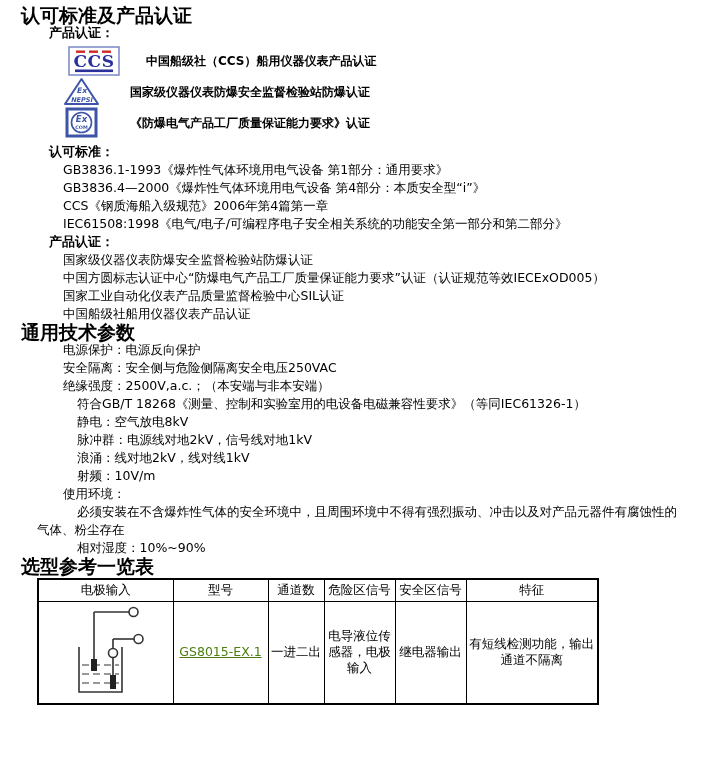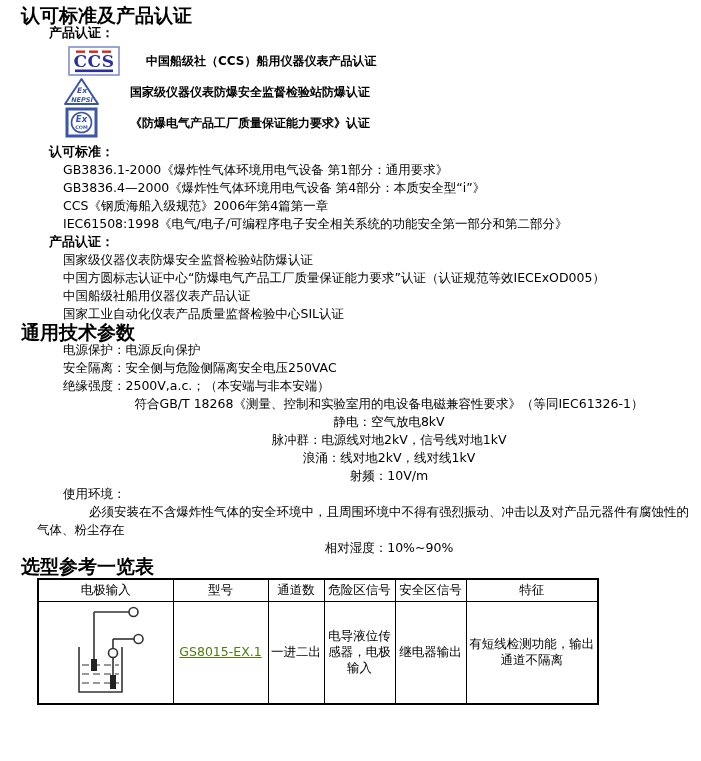--- a/index.html
+++ b/index.html
@@ -7,21 +7,21 @@
     width:701px;height:761px;
     font-family:"DejaVu Sans",sans-serif;
     font-size:12.5px;line-height:18px;color:#000;
     overflow:hidden;
   }
   .doc{padding-top:6px;}
   .h0{margin-left:21px;font-weight:bold;font-size:19px;white-space:nowrap;}
   .h1{margin-left:49px;font-weight:bold;font-size:13px;white-space:nowrap;}
   .l0{margin-left:37px;white-space:nowrap;}
   .l1{margin-left:63px;white-space:nowrap;}
-  .l2{margin-left:77px;white-space:nowrap;text-align:center;}
+  .l2{margin-left:77px;white-space:nowrap;}
   .logos{margin:3px 0 5px 0;}
   .logo-row{display:flex;align-items:center;margin-left:52px;height:31px;}
   .logo-box{width:58px;display:flex;justify-content:center;align-items:center;flex-shrink:0;}
   .logo-box.ccs{justify-content:flex-start;margin-left:16px;}
   .cert-label{font-weight:bold;margin-left:20px;font-size:12px;white-space:nowrap;}
   table.sel{
     border-collapse:collapse;border:2px solid #000;
     margin:3px 0 0 37px;table-layout:fixed;width:560px;
     font-size:12.5px;line-height:16px;
   }
@@ -79,30 +79,30 @@
           <text x="16.5" y="22" text-anchor="middle" font-size="4.8" font-weight="bold" fill="#3d55a8">COM</text>
         </svg>
       </span>
       <span class="cert-label">《防爆电气产品工厂质量保证能力要求》认证</span>
     </div>
 
 
   </div>
 
   <div class="h1">认可标准：</div>
-  <div class="l1">GB3836.1-2000《爆炸性气体环境用电气设备 第1部分：通用要求》</div>
+  <div class="l1">GB3836.1-1993《爆炸性气体环境用电气设备 第1部分：通用要求》</div>
   <div class="l1">GB3836.4—2000《爆炸性气体环境用电气设备 第4部分：本质安全型“i”》</div>
   <div class="l1">CCS《钢质海船入级规范》2006年第4篇第一章</div>
   <div class="l1">IEC61508:1998《电气/电子/可编程序电子安全相关系统的功能安全第一部分和第二部分》</div>
 
   <div class="h1">产品认证：</div>
   <div class="l1">国家级仪器仪表防爆安全监督检验站防爆认证</div>
   <div class="l1">中国方圆标志认证中心“防爆电气产品工厂质量保证能力要求”认证（认证规范等效IECExOD005）</div>
+  <div class="l1">国家工业自动化仪表产品质量监督检验中心SIL认证</div>
   <div class="l1">中国船级社船用仪器仪表产品认证</div>
-  <div class="l1">国家工业自动化仪表产品质量监督检验中心SIL认证</div>
 
   <div class="h0">通用技术参数</div>
   <div class="l1">电源保护：电源反向保护</div>
   <div class="l1">安全隔离：安全侧与危险侧隔离安全电压250VAC</div>
   <div class="l1">绝缘强度：2500V,a.c.；（本安端与非本安端）</div>
 
   <div class="l2">符合GB/T 18268《测量、控制和实验室用的电设备电磁兼容性要求》（等同IEC61326-1）</div>
   <div class="l2">静电：空气放电8kV</div>
   <div class="l2">脉冲群：电源线对地2kV，信号线对地1kV</div>
   <div class="l2">浪涌：线对地2kV，线对线1kV</div>

